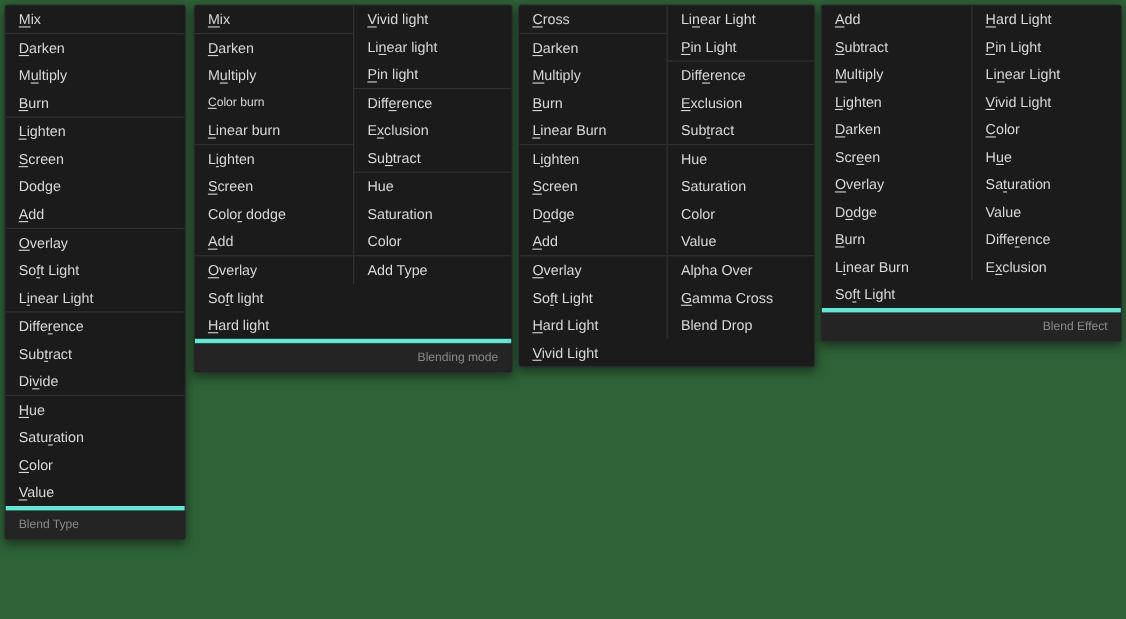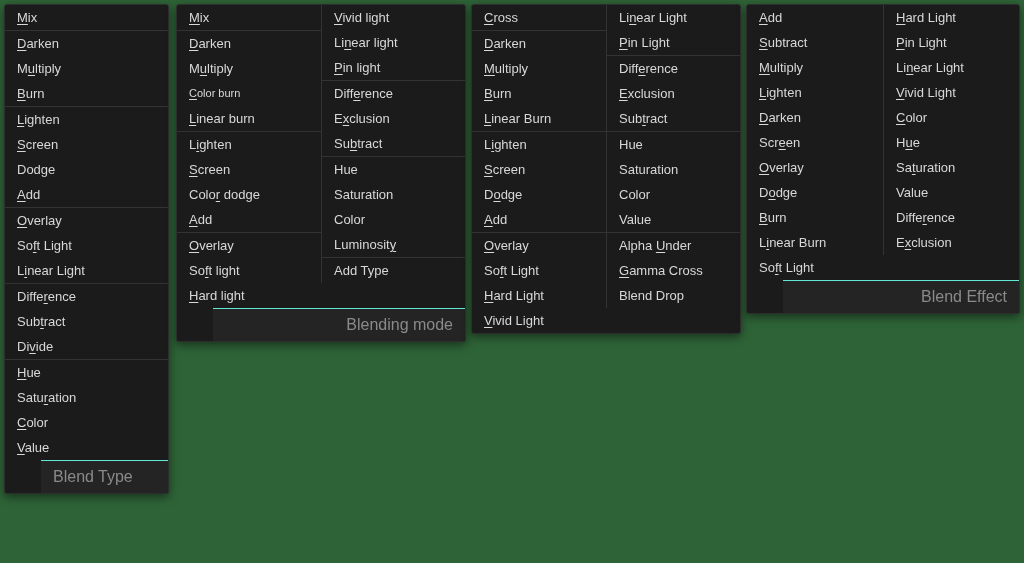--- a/index.html
+++ b/index.html
@@ -35,23 +35,22 @@
     padding: 4px 12px 4px 12px;
     line-height: 17px;
     cursor: default;
     white-space: nowrap;
   }
   .u { text-decoration: underline; text-underline-offset: 2px; }
   .footer {
     background: #242424;
     color: #8a8a8a;
     padding: 7px 12px;
-    border-top: 1px solid #5eead4;
-    font-size: 16px;
-    margin-left: 36px;
+    border-top: 4px solid #5eead4;
+    font-size: 11px;
   }
   .footer.right { text-align: right; }
 
   
   .panel1 { left: 4px;  top: 4px;  width: 165px; }
   .panel2 { left: 176px; top: 4px; width: 290px; }
   .panel3 { left: 471px; top: 4px; width: 270px; }
   .panel4 { left: 746px; top: 4px; width: 274px; }
 
   .panel2 .col { width: 144px; }
@@ -124,21 +123,20 @@
           <a class="item" style="font-size: 13px;">Li<span class="u">n</span>ear light</a>
           <a class="item" style="font-size: 13px;"><span class="u">P</span>in light</a>
         </div><div class="group">
           <a class="item" style="font-size: 13px;">Diff<span class="u">e</span>rence</a>
           <a class="item" style="font-size: 13px;">E<span class="u">x</span>clusion</a>
           <a class="item" style="font-size: 13px;">Su<span class="u">b</span>tract</a>
         </div><div class="group">
           <a class="item" style="font-size: 13px;">Hue</a>
           <a class="item" style="font-size: 13px;">Saturation</a>
           <a class="item" style="font-size: 13px;">Color</a>
-          <a class="item" style="font-size: 13px;">Luminosit<span class="u">y</span></a>
         </div><div class="group">
           <a class="item" style="font-size: 13px;">Add Type</a>
         </div></div>
   </div>
   <div class="footer right">Blending mode</div>
 </div>
 
 <div class="panel panel3">
   <div style="font-size:0">
     <div class="col"><div class="group">
@@ -164,21 +162,21 @@
         </div><div class="group">
           <a class="item" style="font-size: 13px;">Diff<span class="u">e</span>rence</a>
           <a class="item" style="font-size: 13px;"><span class="u">E</span>xclusion</a>
           <a class="item" style="font-size: 13px;">Sub<span class="u">t</span>ract</a>
         </div><div class="group">
           <a class="item" style="font-size: 13px;">Hue</a>
           <a class="item" style="font-size: 13px;">Saturation</a>
           <a class="item" style="font-size: 13px;">Color</a>
           <a class="item" style="font-size: 13px;">Value</a>
         </div><div class="group">
-          <a class="item" style="font-size: 13px;">Alpha <span class="u">U</span>nder</a>
+          <a class="item" style="font-size: 13px;">Alpha Over</a>
           <a class="item" style="font-size: 13px;"><span class="u">G</span>amma Cross</a>
           <a class="item" style="font-size: 13px;">Blend Drop</a>
         </div></div>
   </div>
 </div>
 
 <div class="panel panel4">
   <div style="font-size:0">
     <div class="col"><div class="group">
           <a class="item" style="font-size: 13px;"><span class="u">A</span>dd</a>

